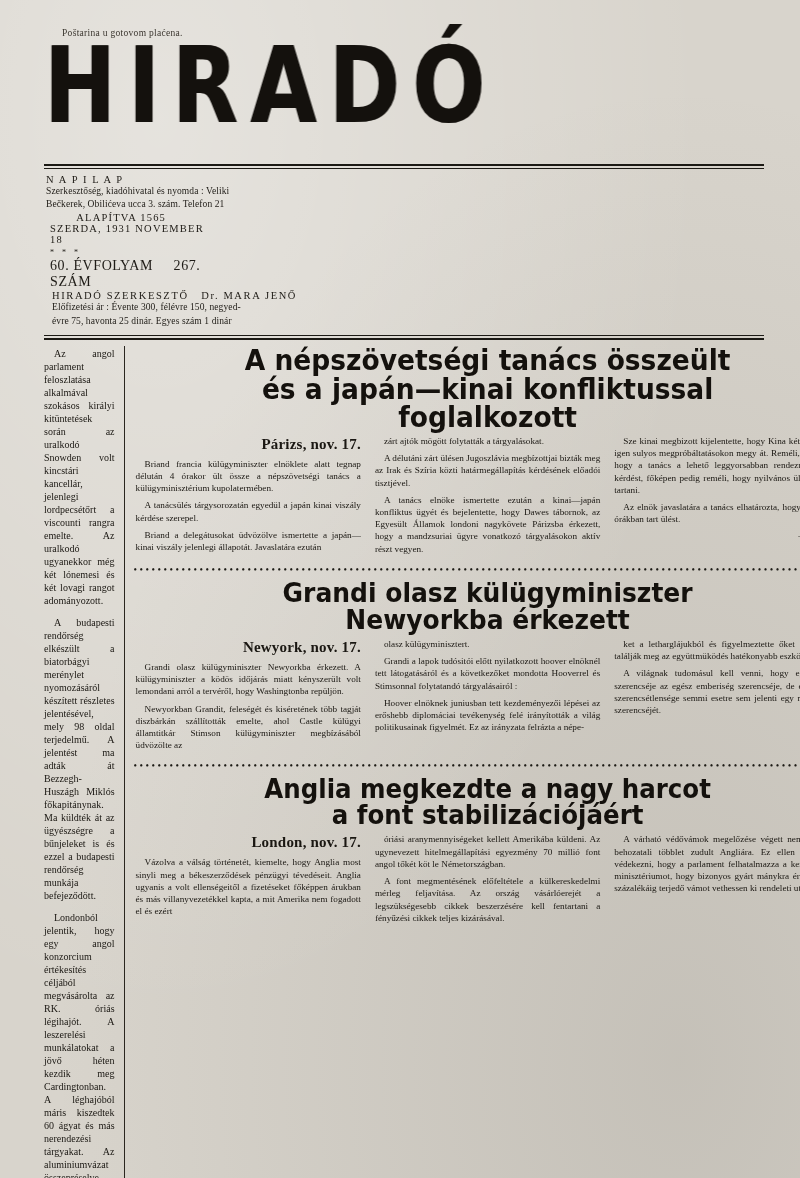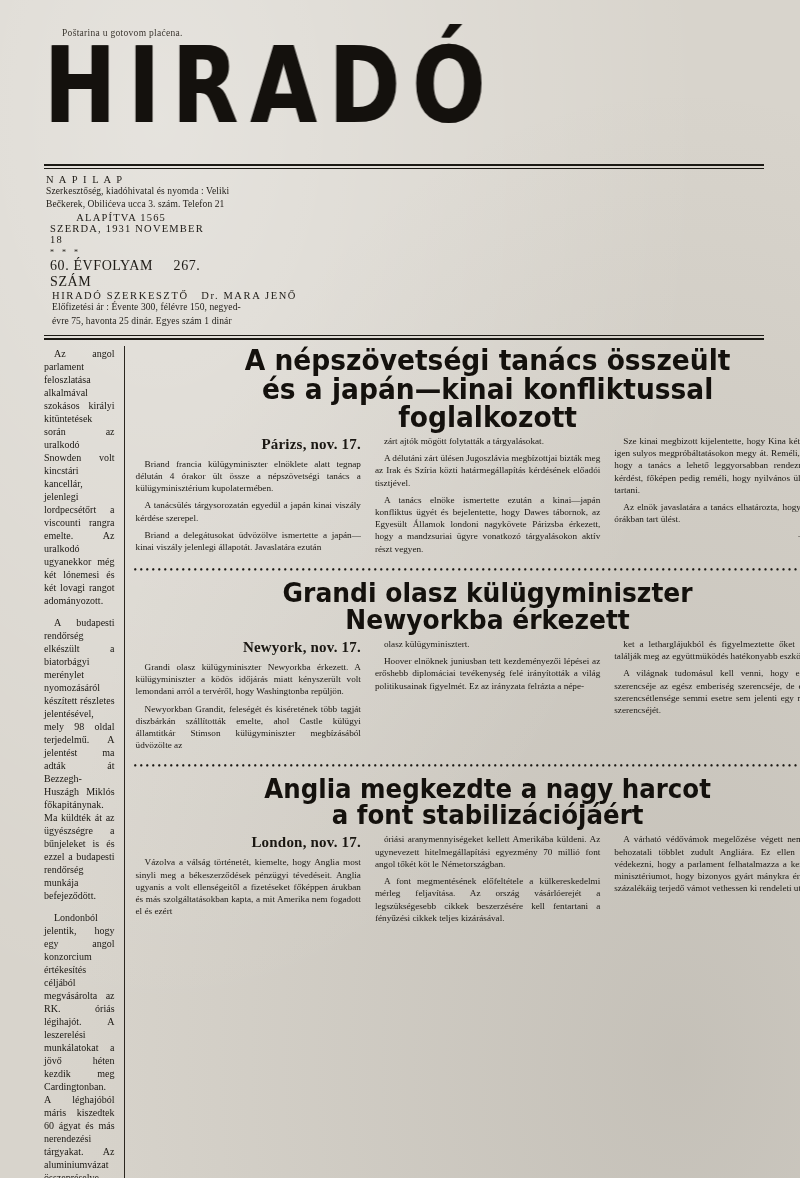--- a/index.html
+++ b/index.html
@@ -308,40 +308,41 @@
             <div>Newyorkba érkezett</div>
           </div>
           <div class="three">
             <div class="c">
               <div class="dateline">Newyork, nov. 17.</div>
               <p>Grandi olasz külügyminiszter Newyorkba érkezett. A külügyminiszter a ködös időjárás miatt kényszerült volt lemondani arról a tervéről, hogy Washingtonba repüljön.</p>
               <p>Newyorkban Grandit, feleségét és kiséretének több tagját diszbárkán szállították emelte, ahol Castle külügyi államtitkár Stimson külügyminiszter megbízásából üdvözölte az</p>
             </div>
             <div class="c">
               <p>olasz külügyminisztert.</p>
+              <p>Grandi a lapok tudósitói előtt nyilatkozott hoover elnöknél tett látogatásáról és a következőket mondotta Hooverrel és Stimsonnal folytatandó tárgyalásairól :</p>
               <p>Hoover elnöknek juniusban tett kezdeményezői lépései az erőshebb diplomáciai tevékenység felé irányították a világ politikusainak figyelmét. Ez az irányzata felrázta a népe-</p>
             </div>
             <div class="c">
               <p>ket a letharglájukból és figyelmeztette őket arra, hogy találják meg az együttmüködés hatékonyabb eszközeit.</p>
               <p>A világnak tudomásul kell venni, hogy egy ország szerencséje az egész emberiség szerencséje, de egy ország szerencsétlensége semmi esetre sem jelenti egy más ország szerencséjét.</p>
             </div>
           </div>
         </div>
 
         <div class="dots">••••••••••••••••••••••••••••••••••••••••••••••••••••••••••••••••••••••••••••••••••••••••••••••••••••••••••••••••••••••</div>
 
         <div>
           <div class="headline hl-3">
             <div>Anglia megkezdte a nagy harcot</div>
             <div>a font stabilizációjáért</div>
           </div>
           <div class="three">
             <div class="c">
               <div class="dateline">London, nov. 17.</div>
-              <p>Vázolva a válság történetét, kiemelte, hogy Anglia most sinyli meg a békeszerződések pénzügyi tévedéseit. Anglia ugyanis a volt ellenségeitől a fizetéseket főképpen árukban és más szolgáltatásokban kapta, a mit Amerika nem fogadott el és ezért</p>
+              <p>Vázolva a válság történetét, kiemelte, hogy Anglia most sinyli meg a békeszerződések pénzügyi tévedéseit. Anglia ugyanis a volt ellenségeitől a fizetéseket főképpen árukban és más villanyvezetékkel kapta, a mit Amerika nem fogadott el és ezért</p>
             </div>
             <div class="c">
               <p>óriási aranymennyiségeket kellett Amerikába küldeni. Az ugynevezett hitelmegállapítási egyezmény 70 millió font angol tőkét köt le Németországban.</p>
               <p>A font megmentésének előfeltétele a külkereskedelmi mérleg feljavítása. Az ország vásárlóerejét a legszükségesebb cikkek beszerzésére kell fentartani a fényűzési cikkek teljes kizárásával.</p>
             </div>
             <div class="c">
               <p>A várható védővámok megelőzése végett nemrég óriási behozatali többlet zudult Angliára. Ez ellen ugy lehet védekezni, hogy a parlament felhatalmazza a kereskedelmi minisztériumot, hogy bizonyos gyárt mánykra értékük száz százalékáig terjedő vámot vethessen ki rendeleti uton.</p>
             </div>
           </div>
         </div>

